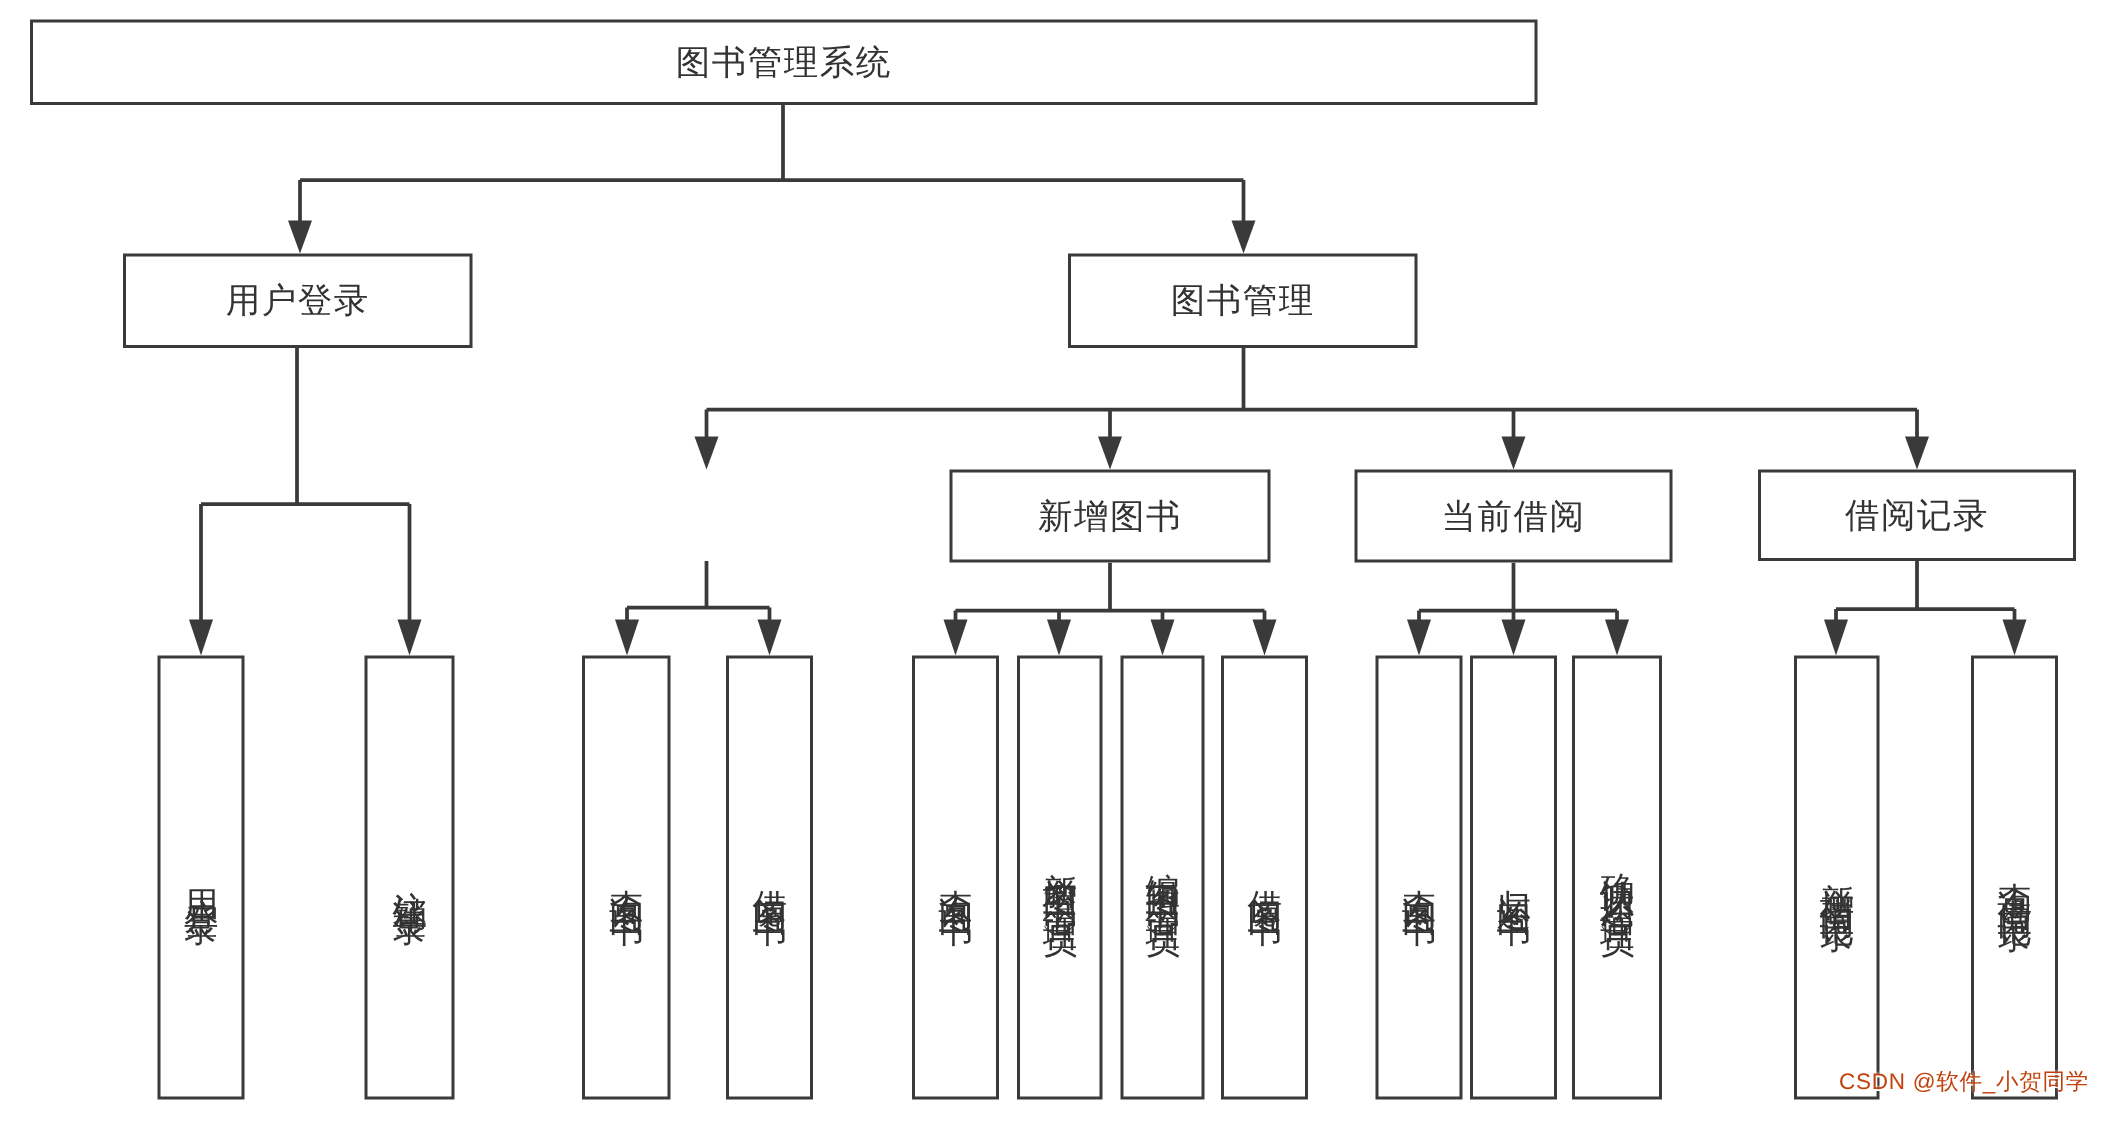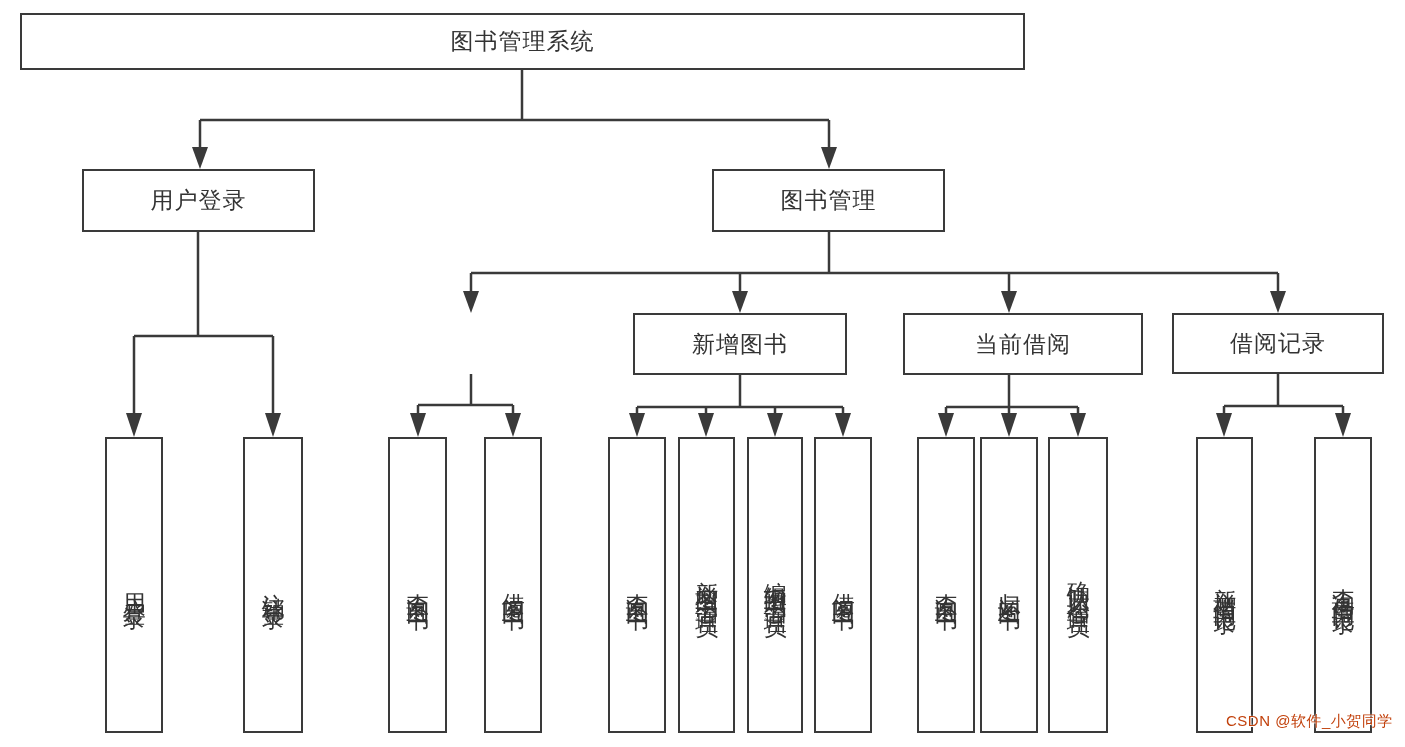--- a/index.html
+++ b/index.html
@@ -134,21 +134,21 @@
   <div class="node h" style="left:82px; top:169px; width:233px; height:63px;">
     <span>用户登录</span>
   </div>
   <div class="node h" style="left:712px; top:169px; width:233px; height:63px;">
     <span>图书管理</span>
   </div>
 
   <div class="node h" style="left:633px; top:313px; width:214px; height:62px;">
     <span>新增图书</span>
   </div>
-  <div class="node h" style="left:903px; top:313px; width:240px; height:62px;">
+  <div class="node h" style="left:903px; top:313px; width:212px; height:62px;">
     <span>当前借阅</span>
   </div>
   <div class="node h" style="left:1172px; top:313px; width:212px; height:61px;">
     <span>借阅记录</span>
   </div>
 
   <div class="node v" style="left:105px; top:437px; width:58px; height:296px;">
     <span>用户登录</span>
   </div>
   <div class="node v" style="left:243px; top:437px; width:60px; height:296px;">

